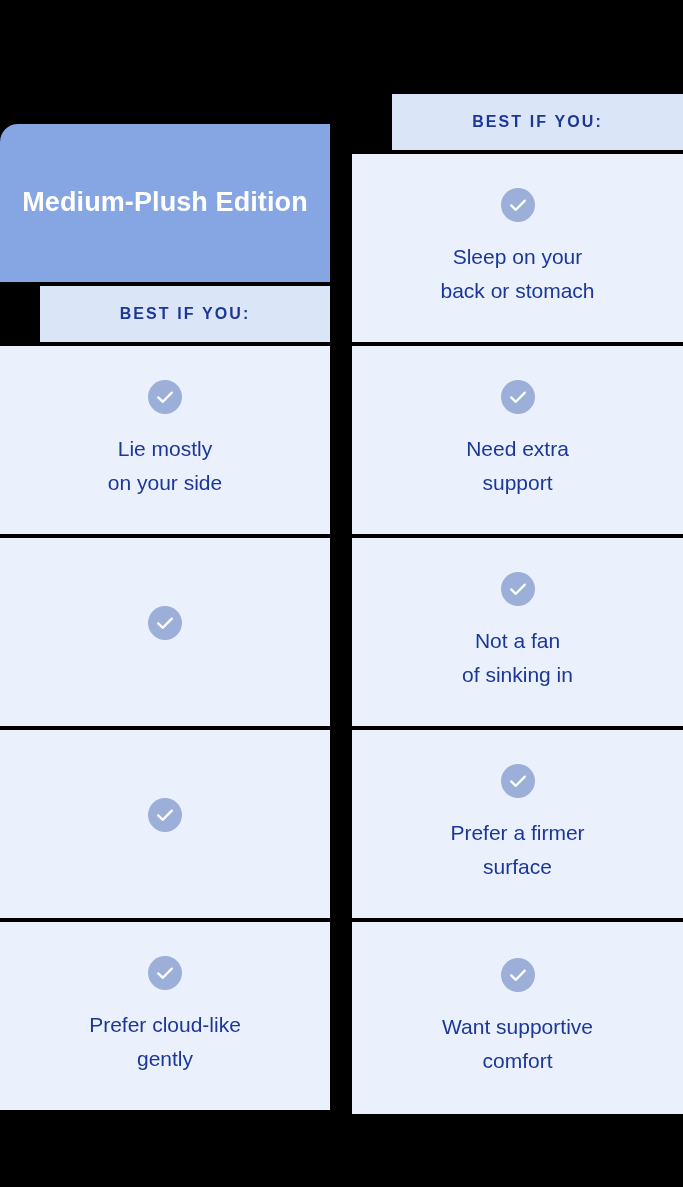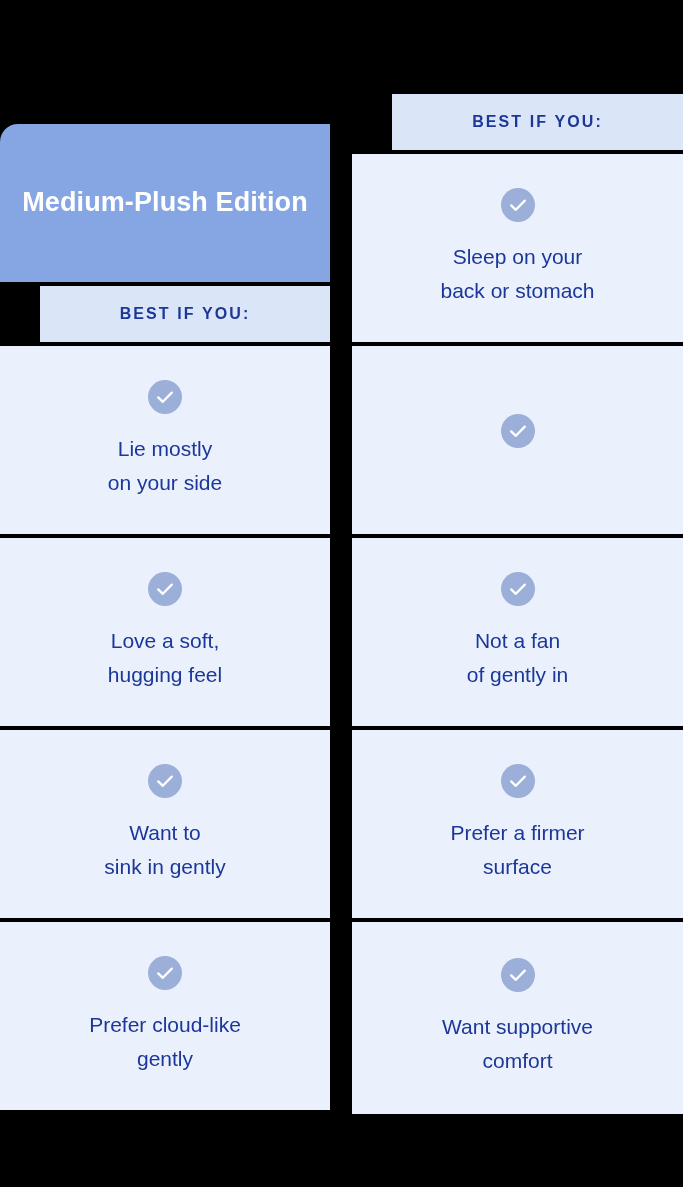--- a/index.html
+++ b/index.html
@@ -155,33 +155,29 @@
 on your side</div>
       </div>
 
       <div class="benefit-row">
         <span class="check-icon-wrap">
           <svg class="check-icon" viewBox="0 0 34 34" xmlns="http://www.w3.org/2000/svg">
             <circle cx="17" cy="17" r="17" fill="#9cafd8"></circle>
             <path d="M10.2 17.4 L14.8 21.8 L23.8 12.6" fill="none" stroke="#ffffff" stroke-width="2.3" stroke-linecap="round" stroke-linejoin="round"></path>
           </svg>
         </span>
-        <div class="benefit-text">Love a soft,
-hugging feel</div>
-      </div>
-
-      <div class="benefit-row">
-        <span class="check-icon-wrap">
-          <svg class="check-icon" viewBox="0 0 34 34" xmlns="http://www.w3.org/2000/svg">
-            <circle cx="17" cy="17" r="17" fill="#9cafd8"></circle>
-            <path d="M10.2 17.4 L14.8 21.8 L23.8 12.6" fill="none" stroke="#ffffff" stroke-width="2.3" stroke-linecap="round" stroke-linejoin="round"></path>
-          </svg>
-        </span>
-        <div class="benefit-text">Want to
-sink in gently</div>
+      </div>
+
+      <div class="benefit-row">
+        <span class="check-icon-wrap">
+          <svg class="check-icon" viewBox="0 0 34 34" xmlns="http://www.w3.org/2000/svg">
+            <circle cx="17" cy="17" r="17" fill="#9cafd8"></circle>
+            <path d="M10.2 17.4 L14.8 21.8 L23.8 12.6" fill="none" stroke="#ffffff" stroke-width="2.3" stroke-linecap="round" stroke-linejoin="round"></path>
+          </svg>
+        </span>
       </div>
 
       <div class="benefit-row">
         <span class="check-icon-wrap">
           <svg class="check-icon" viewBox="0 0 34 34" xmlns="http://www.w3.org/2000/svg">
             <circle cx="17" cy="17" r="17" fill="#9cafd8"></circle>
             <path d="M10.2 17.4 L14.8 21.8 L23.8 12.6" fill="none" stroke="#ffffff" stroke-width="2.3" stroke-linecap="round" stroke-linejoin="round"></path>
           </svg>
         </span>
         <div class="benefit-text">Prefer cloud-like
@@ -212,31 +208,33 @@
 back or stomach</div>
       </div>
 
       <div class="benefit-row">
         <span class="check-icon-wrap">
           <svg class="check-icon" viewBox="0 0 34 34" xmlns="http://www.w3.org/2000/svg">
             <circle cx="17" cy="17" r="17" fill="#9cafd8"></circle>
             <path d="M10.2 17.4 L14.8 21.8 L23.8 12.6" fill="none" stroke="#ffffff" stroke-width="2.3" stroke-linecap="round" stroke-linejoin="round"></path>
           </svg>
         </span>
+        <div class="benefit-text">Need extra
+support</div>
       </div>
 
       <div class="benefit-row">
         <span class="check-icon-wrap">
           <svg class="check-icon" viewBox="0 0 34 34" xmlns="http://www.w3.org/2000/svg">
             <circle cx="17" cy="17" r="17" fill="#9cafd8"></circle>
             <path d="M10.2 17.4 L14.8 21.8 L23.8 12.6" fill="none" stroke="#ffffff" stroke-width="2.3" stroke-linecap="round" stroke-linejoin="round"></path>
           </svg>
         </span>
         <div class="benefit-text">Not a fan
-of gently in</div>
+of sinking in</div>
       </div>
 
       <div class="benefit-row">
         <span class="check-icon-wrap">
           <svg class="check-icon" viewBox="0 0 34 34" xmlns="http://www.w3.org/2000/svg">
             <circle cx="17" cy="17" r="17" fill="#9cafd8"></circle>
             <path d="M10.2 17.4 L14.8 21.8 L23.8 12.6" fill="none" stroke="#ffffff" stroke-width="2.3" stroke-linecap="round" stroke-linejoin="round"></path>
           </svg>
         </span>
         <div class="benefit-text">Prefer a firmer

